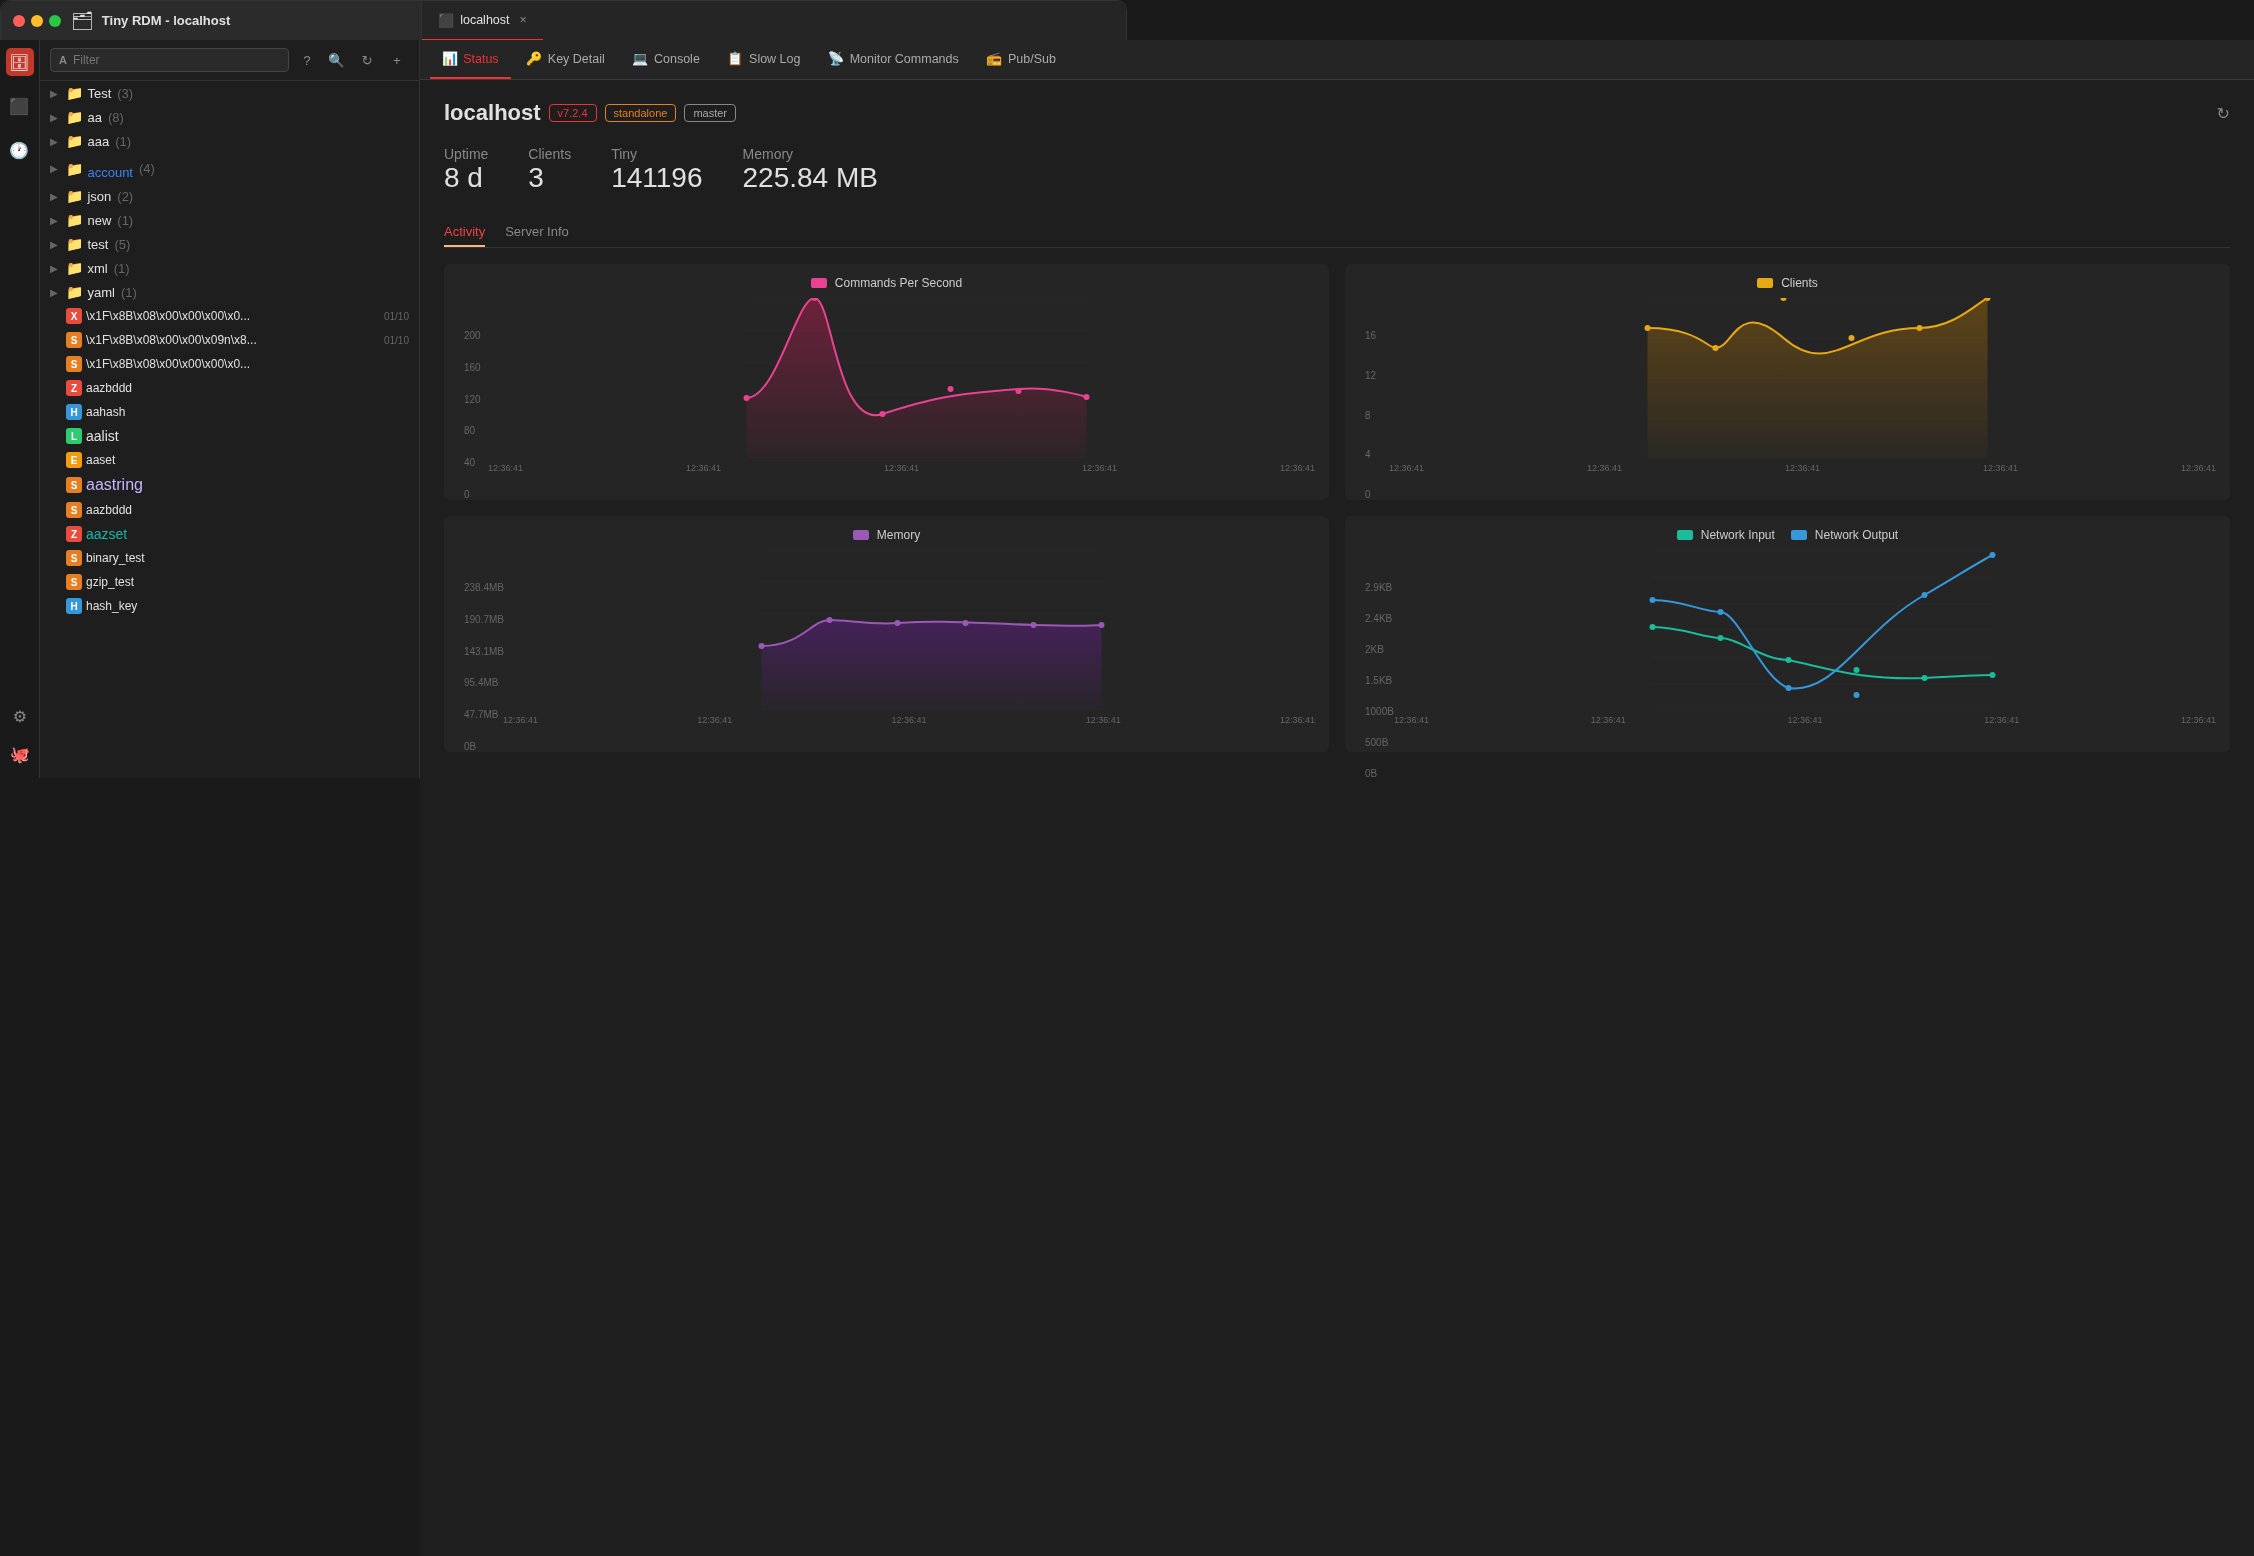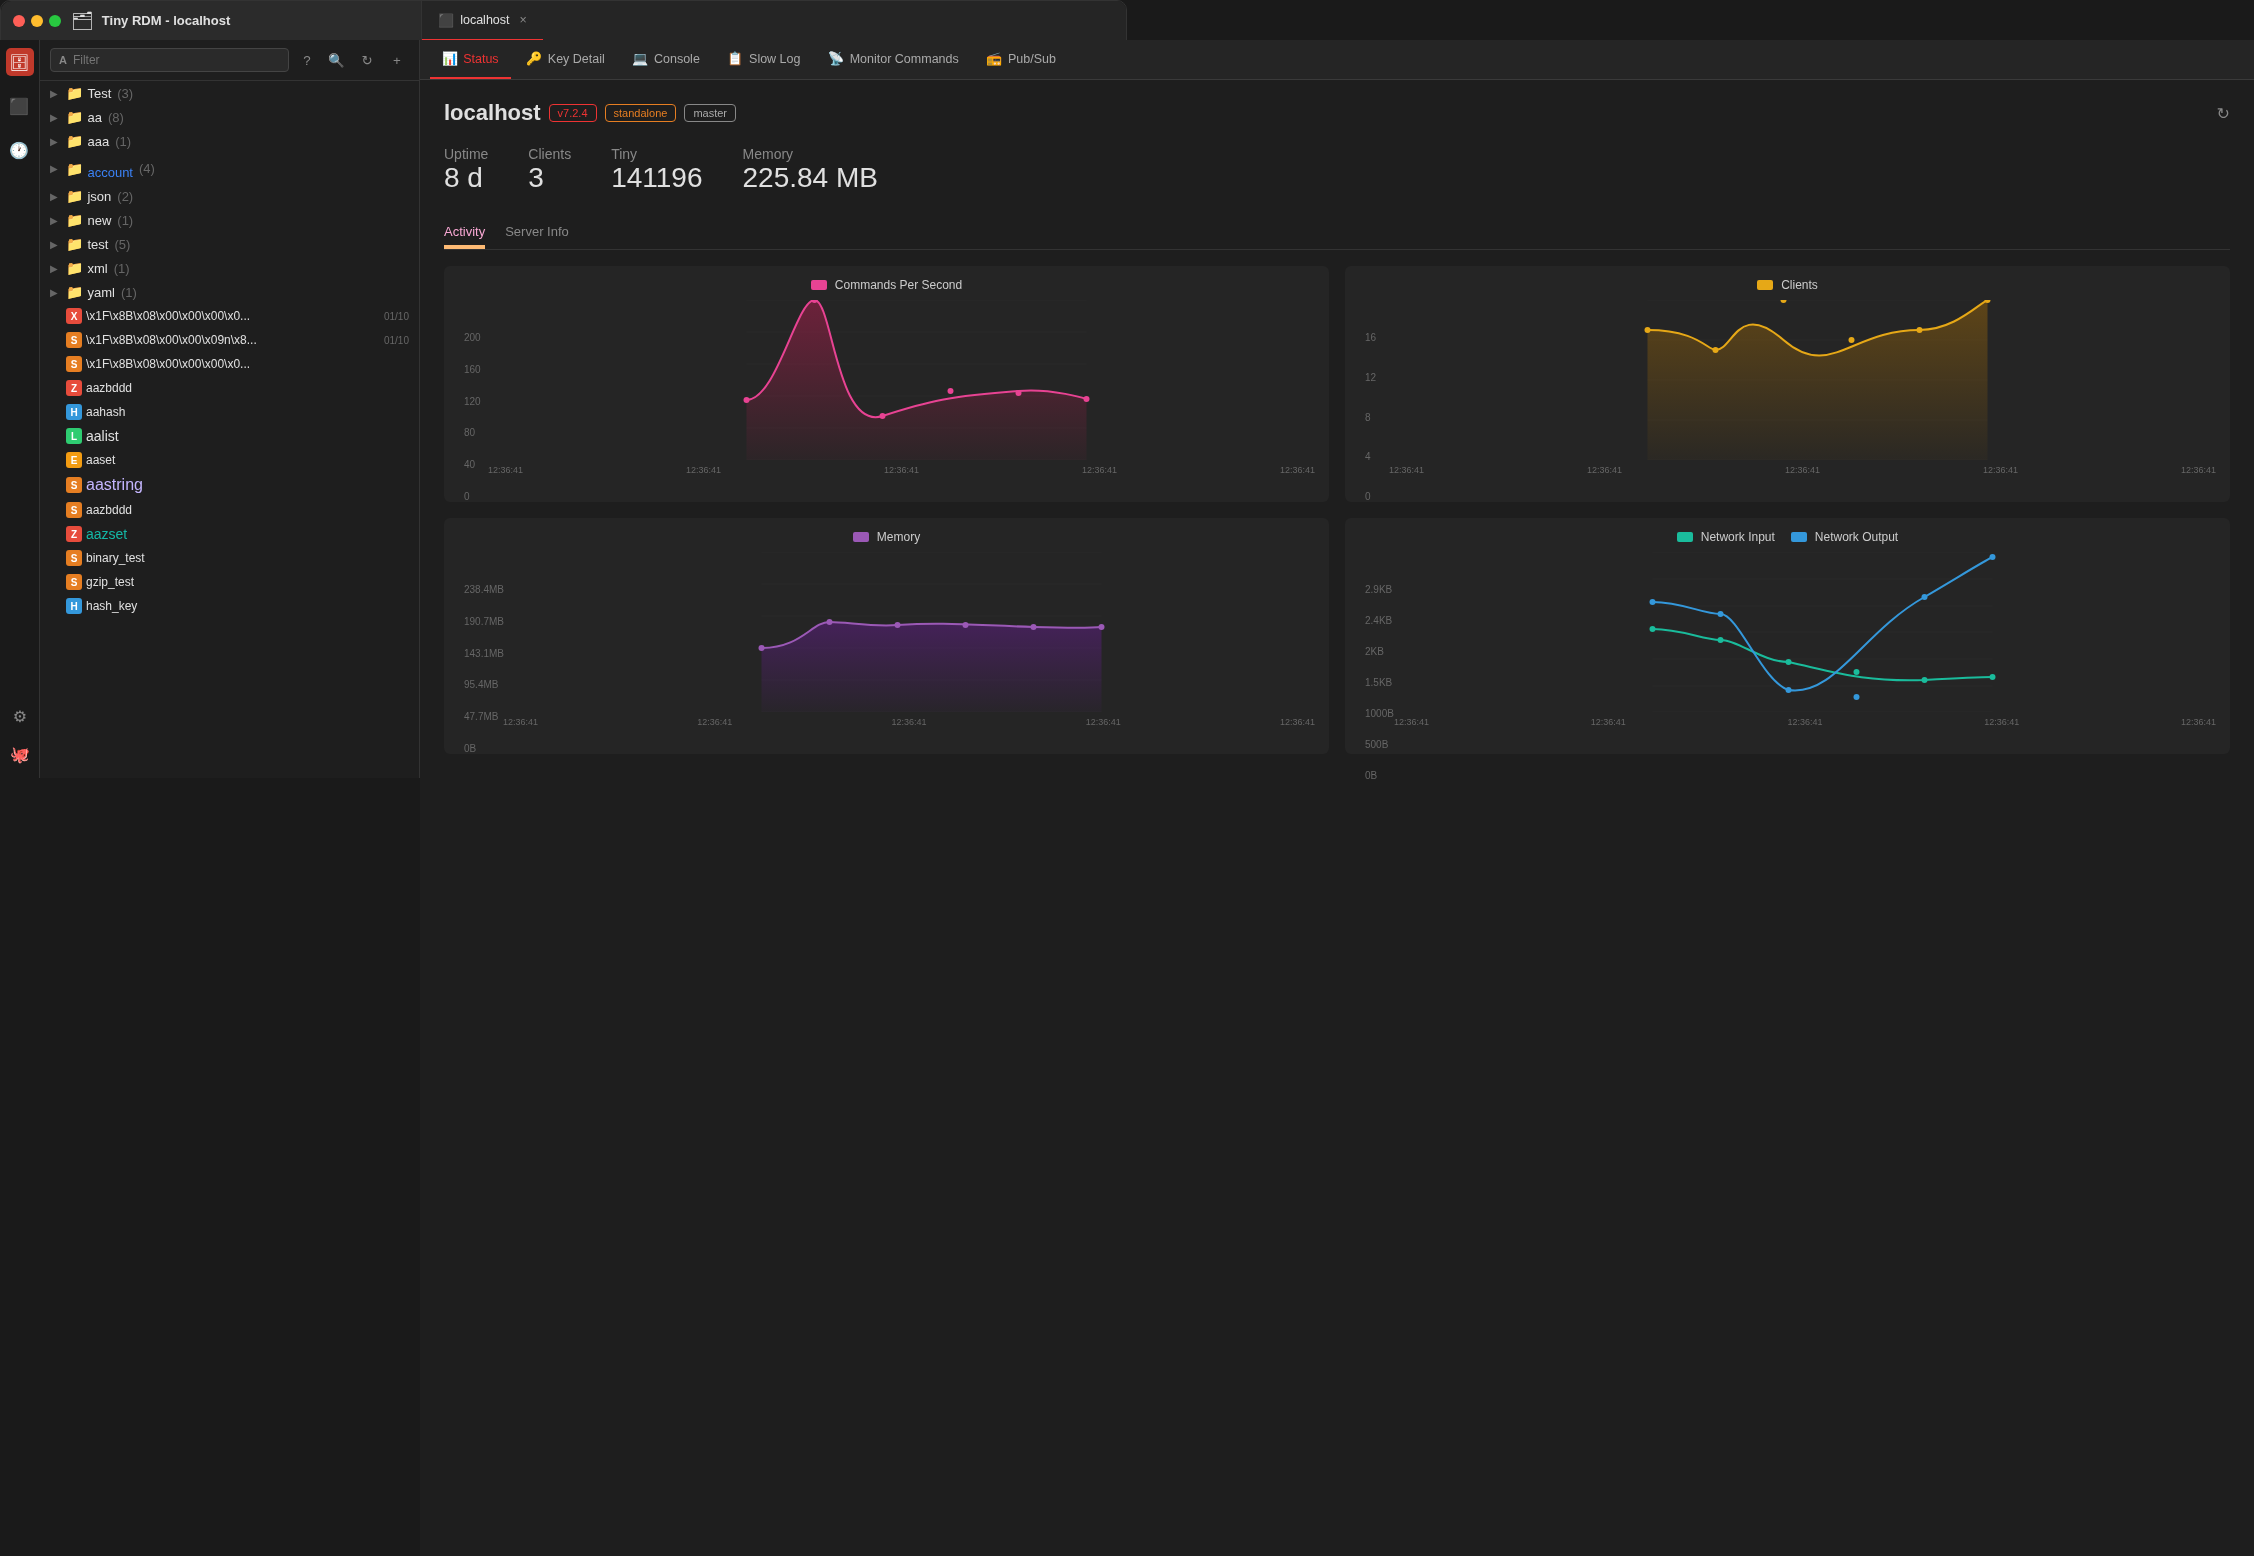--- a/index.html
+++ b/index.html
@@ -293,22 +293,22 @@
       border-bottom: 1px solid #333;
     }
     .activity-tab {
       padding: 6px 0;
       cursor: pointer;
       color: #888;
       font-size: 13px;
       border-bottom: 2px solid transparent;
     }
     .activity-tab.active {
-      color: #f9a8d4;
-      border-bottom: 4px solid #fdba74;
+      color: #ef4444;
+      border-bottom: 2px solid #fdba74;
     }
 
     .charts-grid {
       display: grid;
       grid-template-columns: 1fr 1fr;
       gap: 16px;
     }
     .chart-container {
       background: #252525;
       border-radius: 6px;

